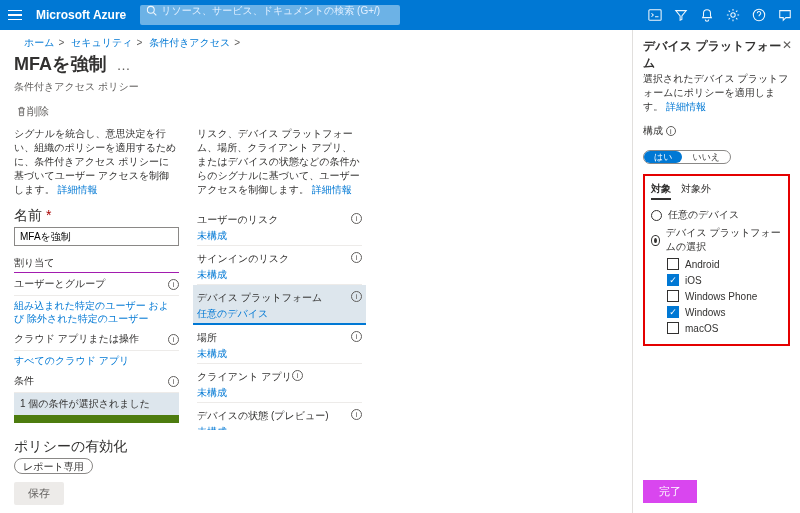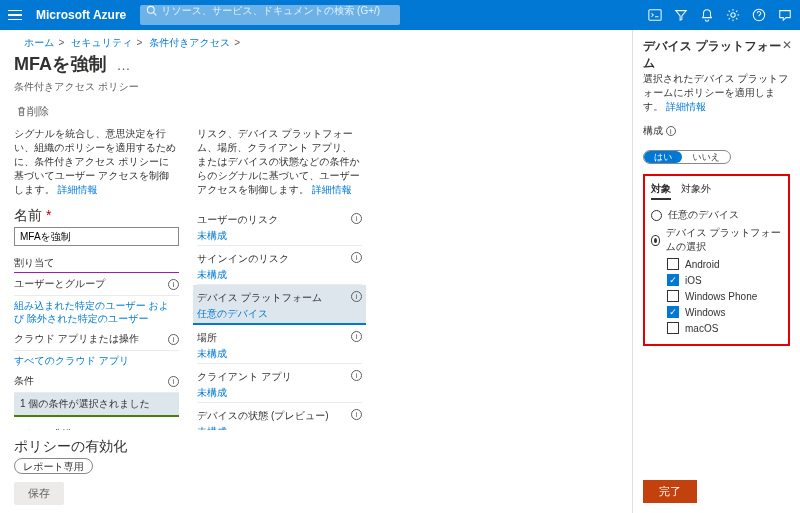--- a/index.html
+++ b/index.html
@@ -35,21 +35,21 @@
 .desc { font-size: 10px; color: #323130; line-height: 1.4; margin-bottom: 10px; }
 .desc a { color: #0078d4; text-decoration: none; }
 
 .lbl { font-size: 14px; color: #323130; margin-bottom: 2px; }
 .req::after { content: " *"; color: #a80000; }
 .input-like { border: 1px solid #8a8886; background: #fff; padding: 3px 5px; font-size: 10px; width: 100%; }
 .sec-head { font-size: 10px; color: #323130; margin-top: 10px; border-bottom: 1px solid #a21caf; padding-bottom: 2px; }
 .row { display: flex; justify-content: space-between; align-items: center; font-size: 10px; border-bottom: 1px solid #edebe9; padding: 4px 0; }
 .row .info { width: 11px; height: 11px; border: 1px solid #605e5c; border-radius: 50%; font-size: 8px; text-align: center; line-height: 10px; color: #605e5c; }
 .link { color: #0078d4; font-size: 10px; padding: 3px 0; cursor: pointer; line-height: 1.3; }
-.select-row { background: #dde6ed; border-bottom: 2px solid #4d7c0f; padding: 4px 6px; font-size: 10px; cursor: pointer; }
+.select-row { background: #dde6ed; border-bottom: 8px solid #4d7c0f; padding: 4px 6px; font-size: 10px; cursor: pointer; }
 .col2-item { font-size: 10px; border-bottom: 1px solid #edebe9; padding: 6px 0 2px; }
 .col2-item.selected { background: #dde6ed; border-bottom: 2px solid #0078d4; margin: 0 -4px; padding: 6px 4px 2px; }
 .col2-item .sub-link { color: #0078d4; display: block; margin-top: 2px; }
 
 .footer { padding: 8px 14px; border-top: 0; }
 .toggle-row { display: flex; align-items: center; gap: 6px; font-size: 10px; }
 .seg { display: inline-flex; border: 1px solid #8a8886; border-radius: 10px; overflow: hidden; height: 16px; flex-direction: column; }
 .seg span { padding: 0 8px; font-size: 10px; line-height: 15px; }
 .seg .active { background: #0078d4; color: #fff; border-radius: 10px; }
 .save-btn { margin-top: 8px; background: #edebe9; border: none; padding: 4px 14px; font-size: 11px; color: #605e5c; border-radius: 2px; }
@@ -68,21 +68,21 @@
 .tabs { display: flex; gap: 10px; font-size: 10px; margin-bottom: 8px; }
 .tabs .active { font-weight: 600; border-bottom: 2px solid #323130; padding-bottom: 2px; }
 .radio-row, .chk-row { display: flex; align-items: center; gap: 6px; font-size: 10px; margin: 4px 0; }
 .radio { width: 11px; height: 11px; border: 1px solid #323130; border-radius: 50%; position: relative; }
 .radio.on::after { content: ""; position: absolute; inset: 2px; background: #323130; border-radius: 50%; }
 .chk { width: 12px; height: 12px; border: 1px solid #323130; display: flex; align-items: center; justify-content: center; }
 .chk.on { background: #0078d4; border-color: #0078d4; }
 .chk.on::after { content: "✓"; color: #fff; font-size: 9px; line-height: 1; }
 .indent { margin-left: 16px; }
 
-.done-btn { position: absolute; bottom: 10px; left: 10px; background: #c2410c; color: #fff; border: none; padding: 4px 16px; font-size: 11px; }
+.done-btn { position: absolute; bottom: 10px; left: 10px; background: #d946ef; color: #fff; border: none; padding: 4px 16px; font-size: 11px; }
 </style>
 </head>
 <body>
 
 <div class="topbar">
   <div class="hamburger">
       <span></span>
       <span></span>
       <span></span>
     </div>
@@ -192,21 +192,21 @@
               <span class="sub-link">任意のデバイス</span>
             </div>
             <div class="col2-item">
               <div style="display:flex;justify-content:space-between">
                 <span>場所</span>
                 <span class="info" style="width:11px;height:11px;border:1px solid #605e5c;border-radius:50%;font-size:8px;text-align:center;line-height:10px;color:#605e5c">i</span>
               </div>
               <span class="sub-link">未構成</span>
             </div>
             <div class="col2-item">
-              <div style="display:flex;justify-content:space-between">
+              <div style="display:flex;">
                 <span>クライアント アプリ</span>
                 <span class="info" style="width:11px;height:11px;border:1px solid #605e5c;border-radius:50%;font-size:8px;text-align:center;line-height:10px;color:#605e5c">i</span>
               </div>
               <span class="sub-link">未構成</span>
             </div>
             <div class="col2-item">
               <div style="display:flex;justify-content:space-between">
                 <span>デバイスの状態 (プレビュー)</span>
                 <span class="info" style="width:11px;height:11px;border:1px solid #605e5c;border-radius:50%;font-size:8px;text-align:center;line-height:10px;color:#605e5c">i</span>
               </div>

